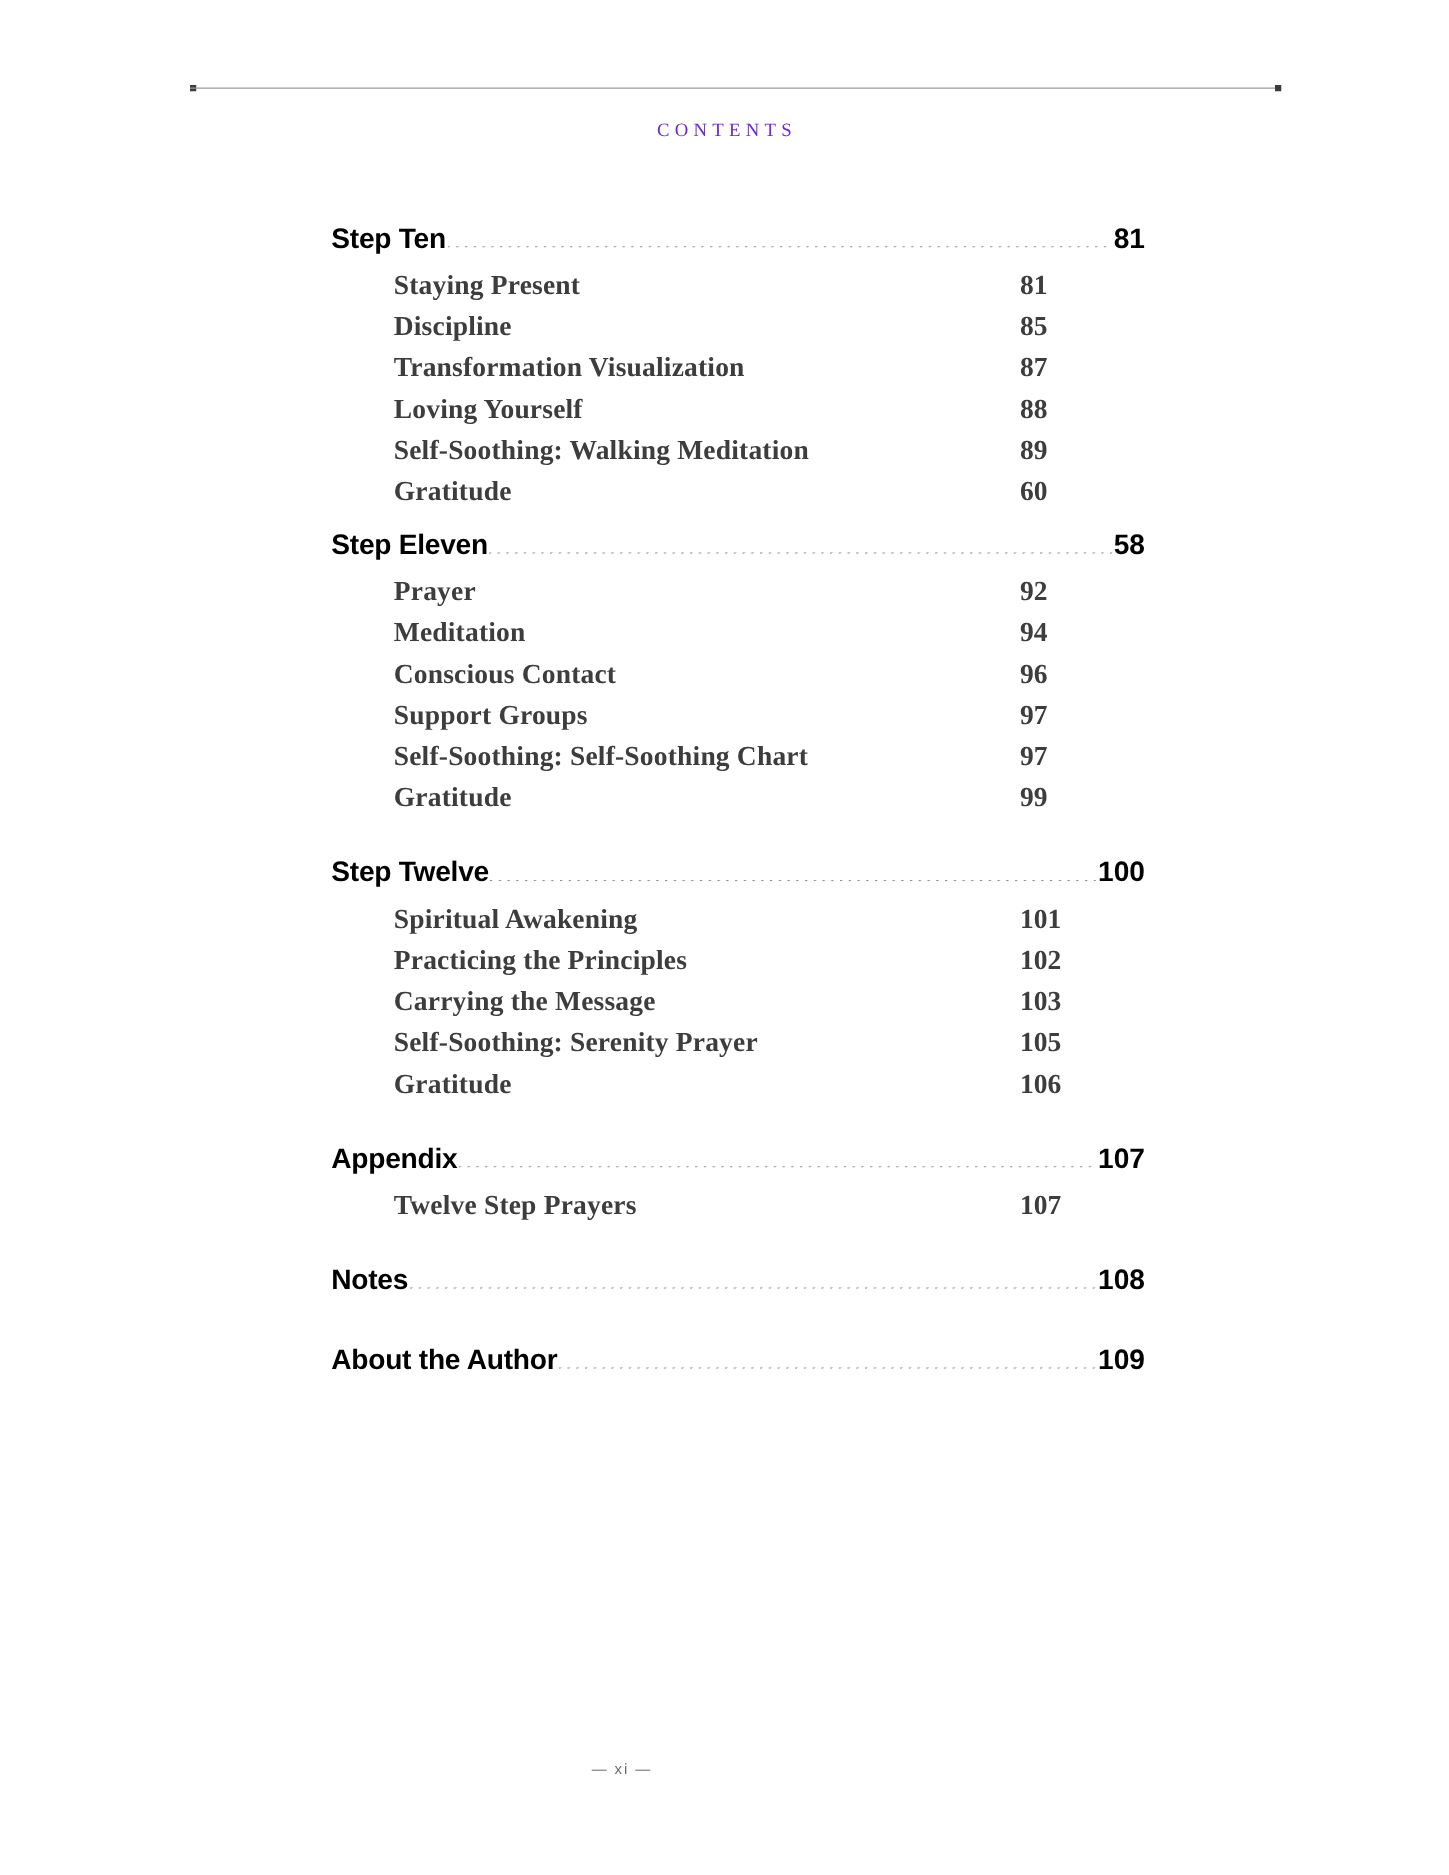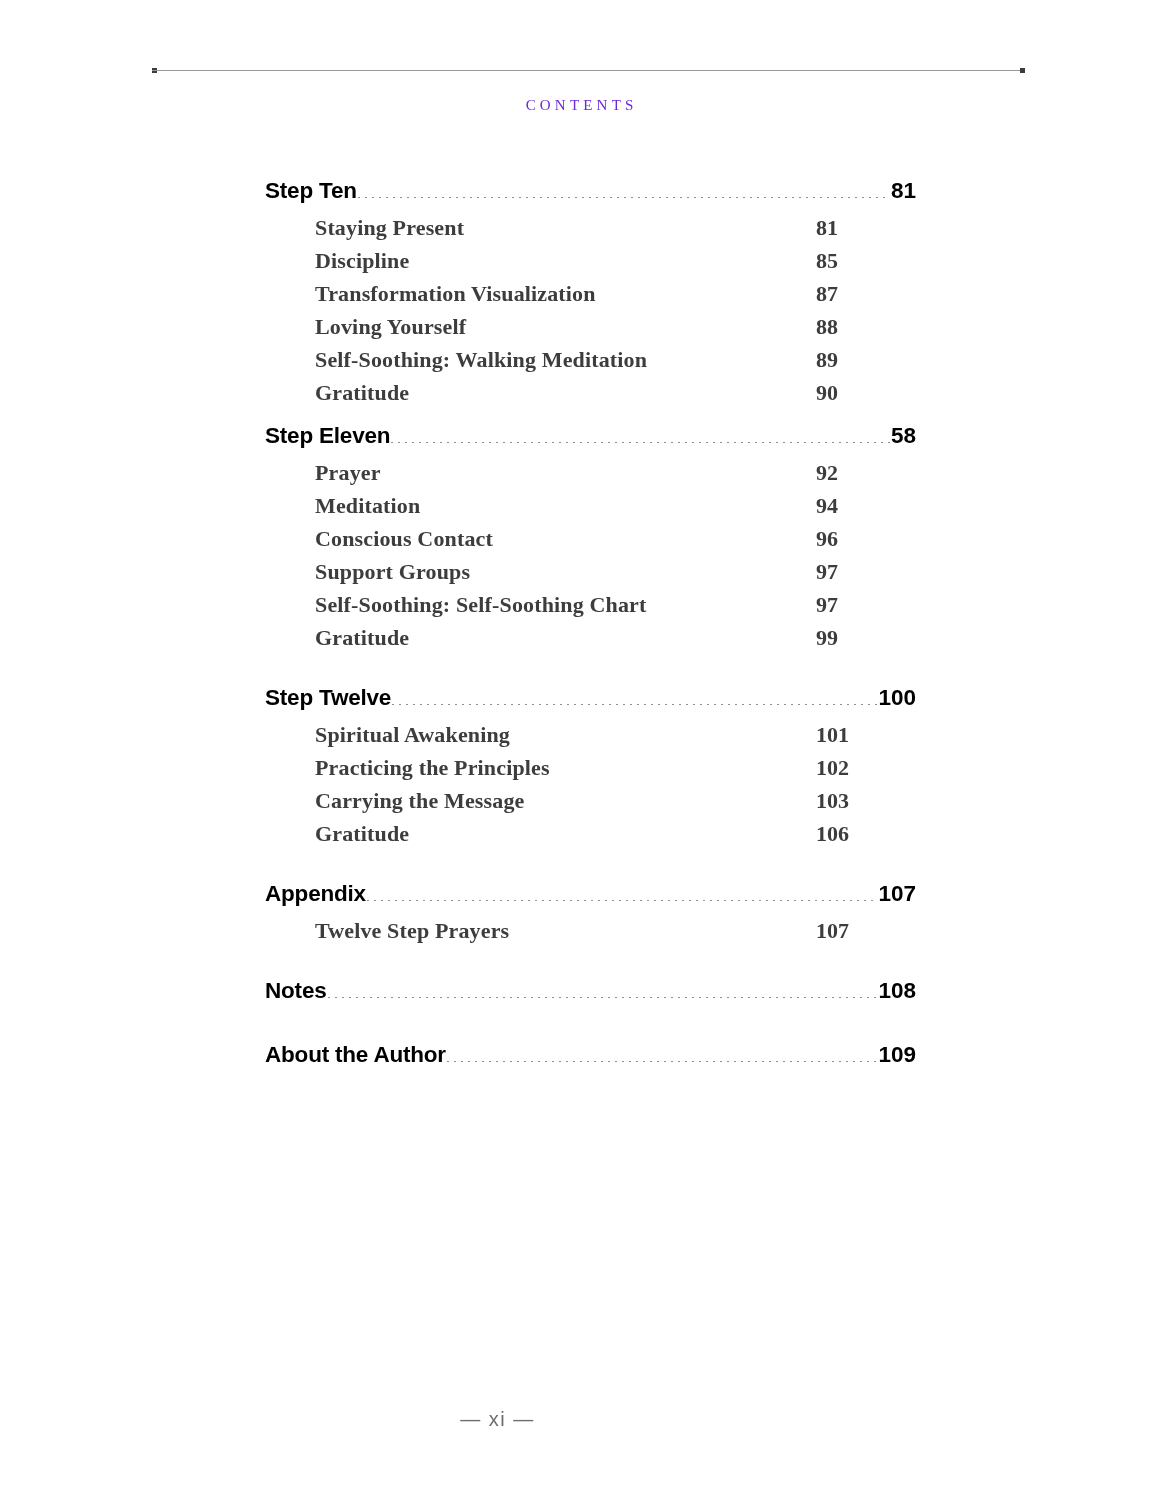--- a/index.html
+++ b/index.html
@@ -134,21 +134,21 @@
   .section.standalone { margin-top: 36px; }
 
   
   .folio {
     position: absolute;
     left: 0;
     top: 1408px;
     width: 995px;
     text-align: center;
     font-family: "Liberation Sans", sans-serif;
-    font-size: 20px;
+    font-size: 12px;
     color: #6d6d6d;
     letter-spacing: 1.5px;
   }
 </style>
 </head>
 <body>
 
 <div class="top-rule">
   <div class="cap left"></div>
   <div class="line"></div>
@@ -180,21 +180,21 @@
         <div class="entry-sub">
           <span class="title">Loving Yourself</span>
           <span class="page">88</span>
         </div>
         <div class="entry-sub">
           <span class="title">Self-Soothing: Walking Meditation</span>
           <span class="page">89</span>
         </div>
         <div class="entry-sub">
           <span class="title">Gratitude</span>
-          <span class="page">90</span>
+          <span class="page">60</span>
         </div>
       </div>
     </div>
     <div class="section" style="margin-top: 8px;">
       <div class="entry-main">
         <span class="title">Step Eleven</span>
         <span class="leader"></span>
         <span class="page">58</span>
       </div>
       <div class="sublist">
@@ -237,20 +237,24 @@
         </div>
         <div class="entry-sub">
           <span class="title">Practicing the Principles</span>
           <span class="page">102</span>
         </div>
         <div class="entry-sub">
           <span class="title">Carrying the Message</span>
           <span class="page">103</span>
         </div>
         <div class="entry-sub">
+          <span class="title">Self-Soothing: Serenity Prayer</span>
+          <span class="page">105</span>
+        </div>
+        <div class="entry-sub">
           <span class="title">Gratitude</span>
           <span class="page">106</span>
         </div>
       </div>
     </div>
     <div class="section" style="margin-top: 25px;">
       <div class="entry-main">
         <span class="title">Appendix</span>
         <span class="leader"></span>
         <span class="page">107</span>

